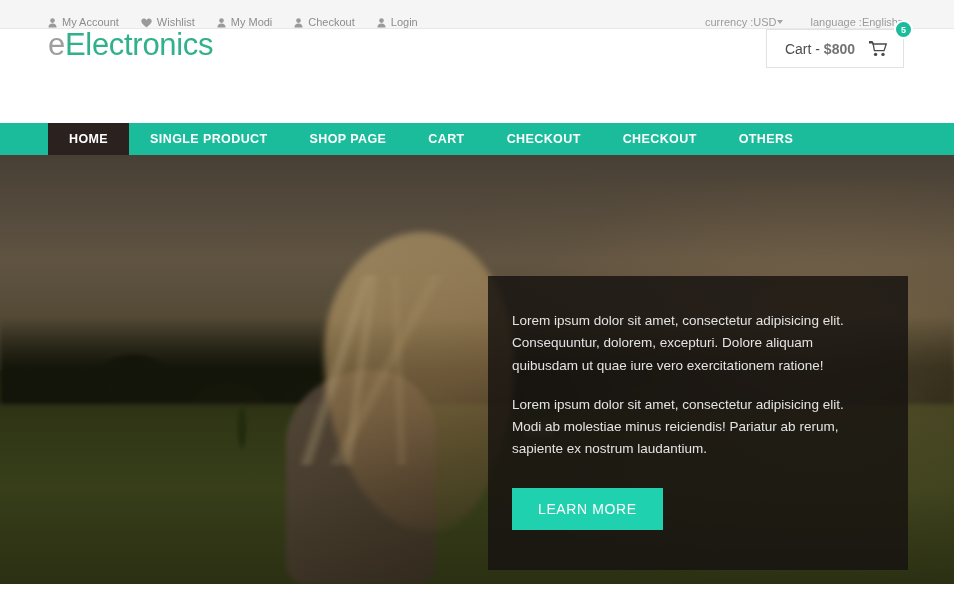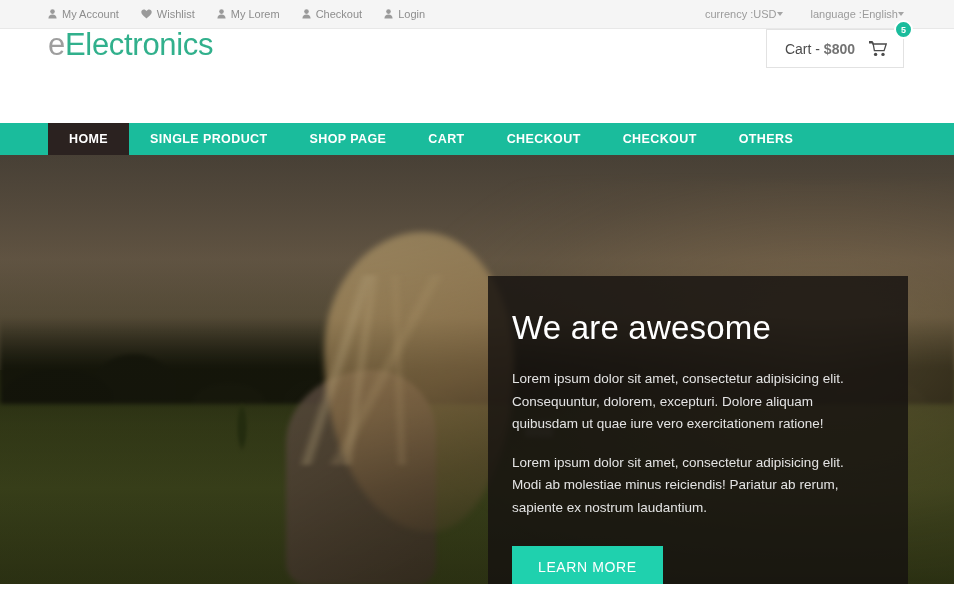--- a/index.html
+++ b/index.html
@@ -12,21 +12,21 @@
     font-family: "Liberation Sans", sans-serif;
     background: #ffffff;
   }
 
   
   .topbar {
     height: 29px;
     background: #f5f5f5;
     border-bottom: 1px solid #e8e8e8;
     display: flex;
-    align-items: center;
+    align-items: flex-end;
     padding: 0 50px 0 48px;
     font-size: 11px;
     color: #8d8d8d;
   }
   .topbar-left { display: flex; align-items: center; gap: 22px; }
   .topbar-right { margin-left: auto; display: flex; align-items: center; gap: 28px; }
 
   .top-link {
     display: flex;
     align-items: center;
@@ -320,21 +320,21 @@
       <span>Wishlist</span>
     </a>
 
     <a class="top-link">
       <span>
         <svg width="9" height="10" viewBox="0 0 9 10">
             <circle cx="4.5" cy="2.6" r="2.3"></circle>
             <path d="M0.4 9.6 C0.4 6.8 2.2 5.6 4.5 5.6 C6.8 5.6 8.6 6.8 8.6 9.6 Z"></path>
           </svg>
       </span>
-      <span>My Lorem</span>
+      <span>My Modi</span>
     </a>
 
     <a class="top-link">
       <span>
         <svg width="9" height="10" viewBox="0 0 9 10">
             <circle cx="4.5" cy="2.6" r="2.3"></circle>
             <path d="M0.4 9.6 C0.4 6.8 2.2 5.6 4.5 5.6 C6.8 5.6 8.6 6.8 8.6 9.6 Z"></path>
           </svg>
       </span>
       <span>Checkout</span>
@@ -419,19 +419,18 @@
     <div class="barn"></div>
     <div class="sapling"></div>
     <div class="sunglow"></div>
     <div class="figure-body"></div>
     <div class="figure-hair"></div>
     <div class="figure-strands"></div>
     <div class="hero-overlay"></div>
   </div>
 
   <div class="hero-panel">
-    <h1 class="hero-title">We are awesome</h1>
     <p class="hero-para">Lorem ipsum dolor sit amet, consectetur adipisicing elit. Consequuntur, dolorem, excepturi. Dolore aliquam quibusdam ut quae iure vero exercitationem ratione!</p>
     <p class="hero-para">Lorem ipsum dolor sit amet, consectetur adipisicing elit. Modi ab molestiae minus reiciendis! Pariatur ab rerum, sapiente ex nostrum laudantium.</p>
     <button class="hero-btn">LEARN MORE</button>
   </div>
 
 </section>
 
 </body></html>

